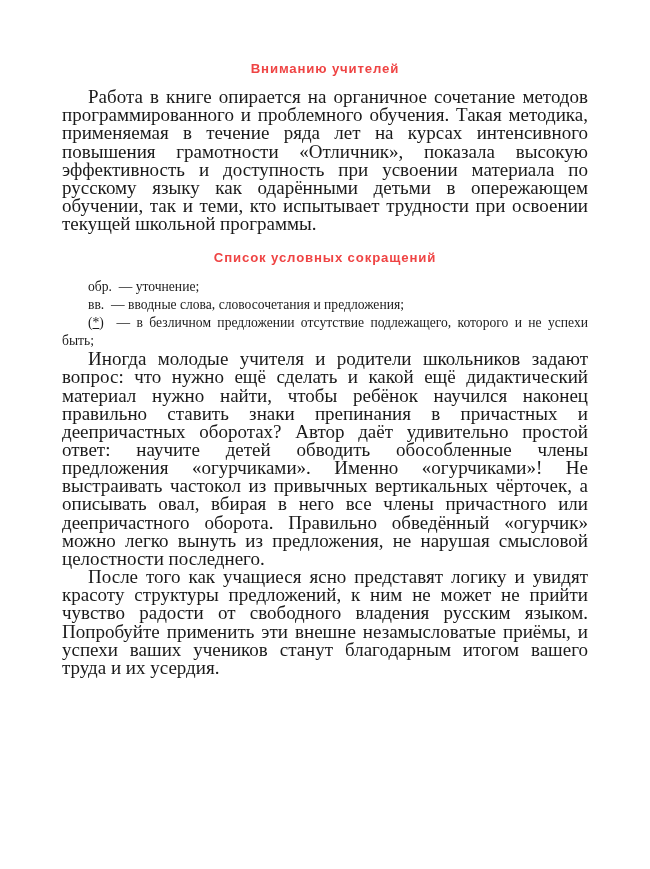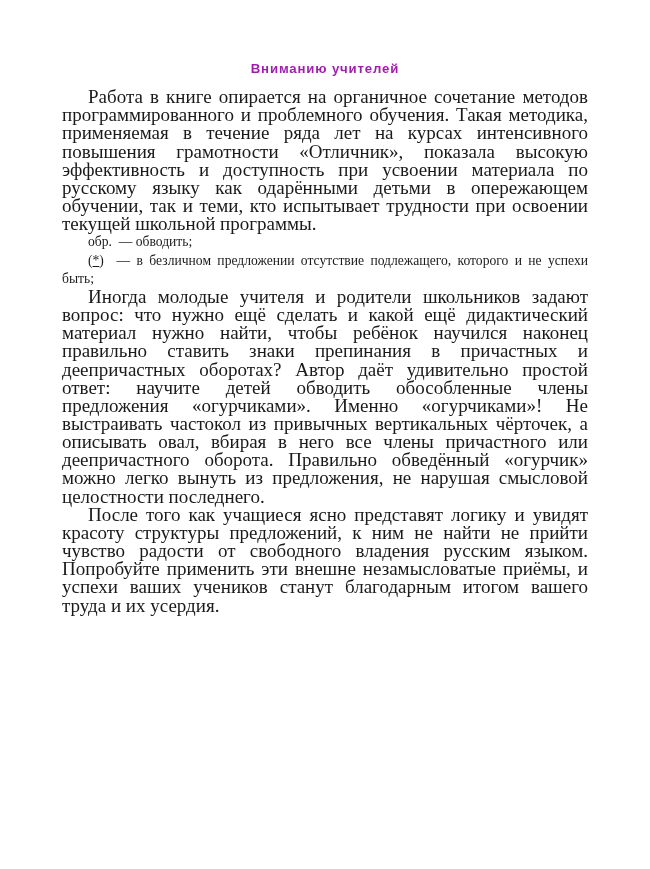--- a/index.html
+++ b/index.html
@@ -34,21 +34,21 @@
     width: 526px;
   }
 
   
   .heading {
     font-family: "Liberation Sans", "DejaVu Sans", sans-serif;
     font-weight: bold;
     font-size: 13.2px;
     letter-spacing: 0.85px;
     text-align: center;
-    color: #a21caf;
+    color: #ef4444;
     margin: 0;
     padding: 0;
     line-height: 1.3;
   }
 
   .heading-1 { margin-top: 4px; margin-bottom: 11px; }
   .heading-2 { margin-top: 16px; margin-bottom: 11px; }
   .heading-3 { margin-top: 16px; margin-bottom: 11px; }
 
   
@@ -118,35 +118,39 @@
 </head>
 <body>
 
 <div class="page">
   <div class="content">
 
     <h2 class="heading heading-1">Вниманию учителей</h2>
 
     <p class="body-text indent">Работа в книге опирается на органичное сочетание методов программированного и проблемного обучения. Такая методика, применяемая в течение ряда лет на курсах интенсивного повышения грамотности «Отличник», показала высокую эффективность и доступность при усвоении материала по русскому языку как одарёнными детьми в опережающем обучении, так и теми, кто испытывает трудности при освоении текущей школьной программы.</p>
 
+    <h2 class="heading heading-2">Список условных сокращений</h2>
 
     <div class="abbrev-list">
 
       <p class="abbrev-item first-line-only">
-        <span class="abbrev-label nowrap">обр.</span><span>&nbsp; </span><span>—</span><span>&nbsp;</span><span>обводить;</span>
+        <span class="abbrev-label nowrap">обр.</span><span>&nbsp; </span><span>—</span><span>&nbsp;</span><span>уточнение;</span>
       </p>
 
+      <p class="abbrev-item first-line-only">
+        <span class="abbrev-label nowrap">вв.</span><span>&nbsp; </span><span>—</span><span>&nbsp;</span><span>вводные слова, словосочетания и предложения;</span>
+      </p>
 
 
       <p class="abbrev-item hang">
         <span class="nowrap">(<span class="sym-underline">*</span>)</span><span>&nbsp; </span><span>—</span><span>&nbsp;</span><span>в безличном предложении отсутствие подлежащего, которого и не успехи быть;</span>
       </p>
 
 
     </div>
 
 
     <p class="body-text indent">Иногда молодые учителя и родители школьников задают вопрос: что нужно ещё сделать и какой ещё дидактический материал нужно найти, чтобы ребёнок научился наконец правильно ставить знаки препинания в причастных и деепричастных оборотах? Автор даёт удивительно простой ответ: научите детей обводить обособленные члены предложения «огурчиками». Именно «огурчиками»! Не выстраивать частокол из привычных вертикальных чёрточек, а описывать овал, вбирая в него все члены причастного или деепричастного оборота. Правильно обведённый «огурчик» можно легко вынуть из предложения, не нарушая смысловой целостности последнего.</p>
 
-    <p class="body-text indent">После того как учащиеся ясно представят логику и увидят красоту структуры предложений, к ним не найти не прийти чувство радости от свободного владения русским языком. Попробуйте применить эти внешне незамысловатые приёмы, и успехи ваших учеников станут благодарным итогом вашего труда и их усердия.</p>
+    <p class="body-text indent">После того как учащиеся ясно представят логику и увидят красоту структуры предложений, к ним не может не прийти чувство радости от свободного владения русским языком. Попробуйте применить эти внешне незамысловатые приёмы, и успехи ваших учеников станут благодарным итогом вашего труда и их усердия.</p>
 
   </div>
 </div>
 
 </body></html>

